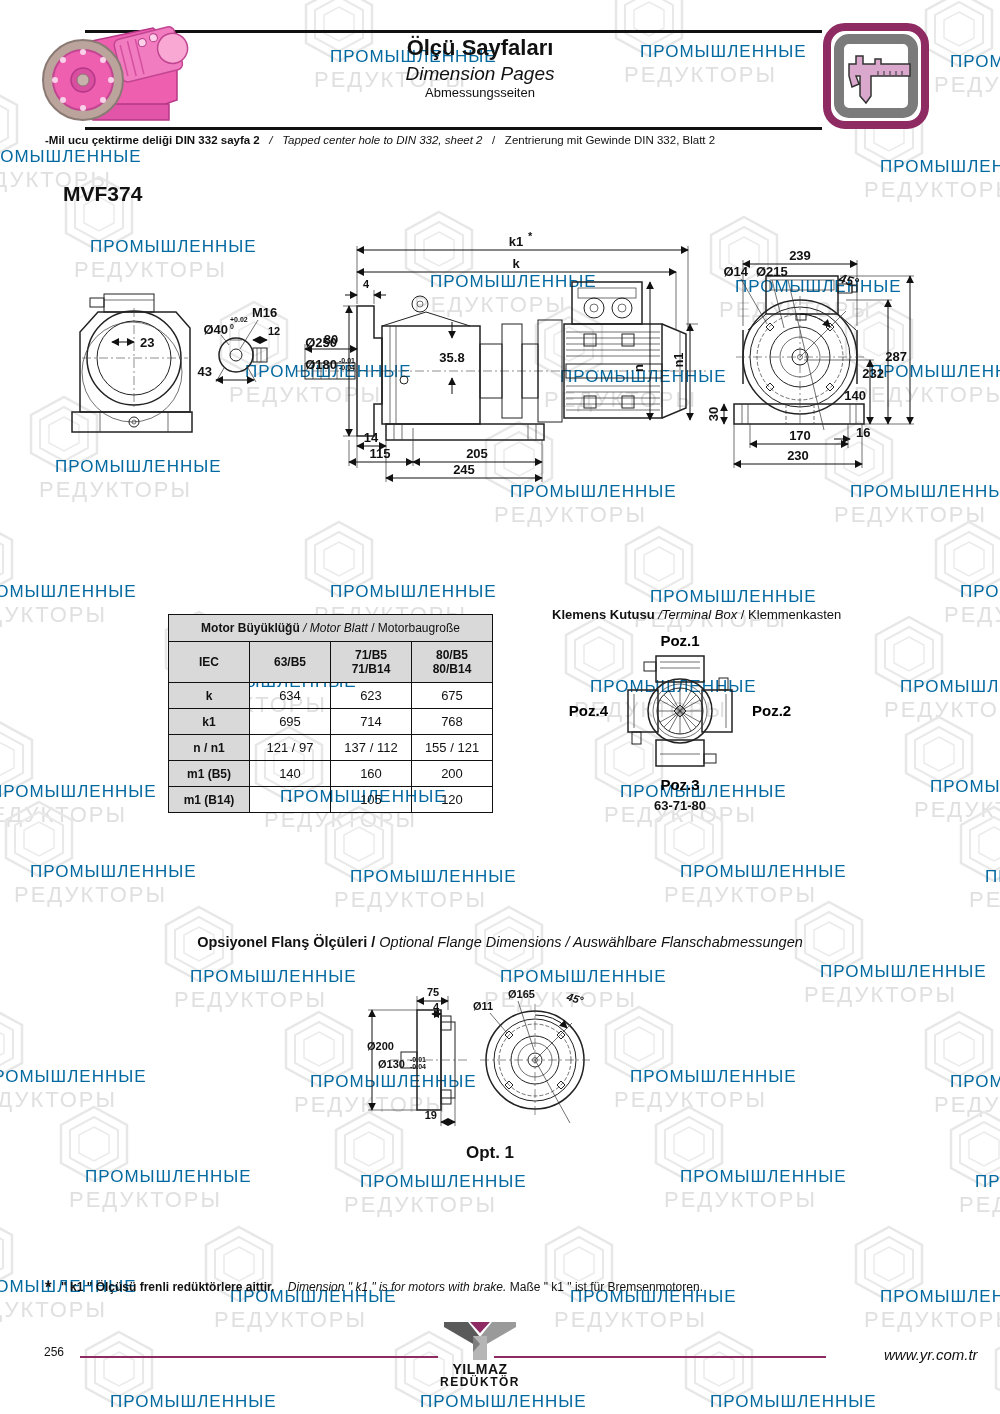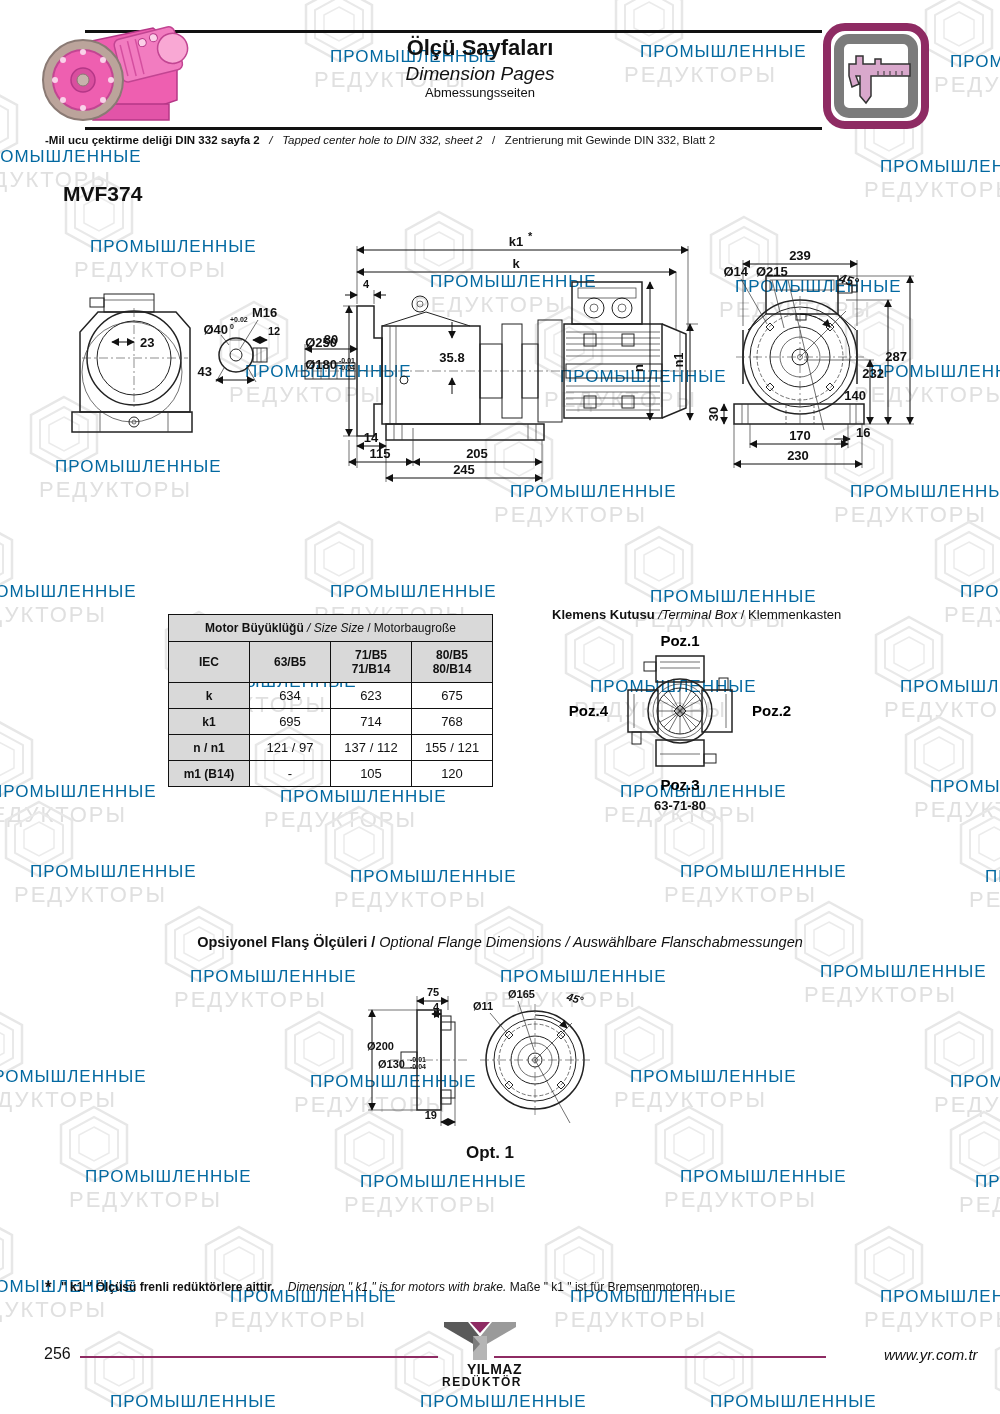--- a/index.html
+++ b/index.html
@@ -34,24 +34,24 @@
   .tb-heading{position:absolute;left:545px;top:607px;font-size:13px;white-space:nowrap;}
   .tb-heading .b{font-weight:bold;padding-left:7px;} .tb-heading .i{font-style:italic;}
   .of-heading{position:absolute;left:0;top:934px;width:1000px;text-align:center;font-size:14.5px;}
   .of-heading .b{font-weight:bold;} .of-heading .i{font-style:italic;}
   .tb-caption{position:absolute;left:610px;top:798px;width:140px;text-align:center;font-weight:bold;font-size:13px;}
   .of-caption{position:absolute;left:340px;top:1143px;width:300px;text-align:center;font-weight:bold;font-size:17px;}
   
   .footnote{position:absolute;left:45px;top:1278px;font-size:12px;white-space:nowrap;}
   .footnote .star{font-size:17px;font-weight:bold;vertical-align:-2px;margin-right:6px;}
   .footnote .b{font-weight:bold;} .footnote .i{font-style:italic;}
-  .pageno{position:absolute;left:44px;top:1345px;font-size:16px;}
+  .pageno{position:absolute;left:44px;top:1345px;font-size:12px;}
   .fline{position:absolute;top:1356px;height:2px;background:#8e2b63;}
   .url{position:absolute;left:884px;top:1346px;font-size:15px;font-style:italic;}
-  .logo-text{position:absolute;left:438px;top:1362px;width:84px;text-align:right;line-height:1;}
+  .logo-text{position:absolute;left:438px;top:1362px;width:84px;text-align:center;line-height:1;}
   .logo-text .lt1{font-weight:bold;font-size:14px;letter-spacing:.5px;}
   .logo-text .lt2{font-weight:bold;font-size:12px;letter-spacing:1.5px;}
   
   svg text{font-family:"Liberation Sans","DejaVu Sans",sans-serif;}
   .out{fill:none;stroke:#222;stroke-width:1.5;}
   .med{fill:none;stroke:#222;stroke-width:1;}
   .thin{fill:none;stroke:#333;stroke-width:.7;}
   .ctr{fill:none;stroke:#444;stroke-width:.6;stroke-dasharray:9 3 2 3;}
   .dash{fill:none;stroke:#333;stroke-width:.7;stroke-dasharray:4 2;}
   .dim{stroke:#111;stroke-width:1;fill:none;}
@@ -762,21 +762,21 @@
         <line class="dim" x1="724" y1="186" x2="724" y2="206" marker-start="url(#arr)" marker-end="url(#arr)"></line>
         <text class="dt" x="718" y="196" text-anchor="middle" transform="rotate(-90 718 196)">30</text>
       </g>
     </svg>
 
     <table class="size-table">
       <thead>
         <tr>
           <th class="ttl" colspan="4">
             <span style="font-weight:bold">Motor Büyüklüğü</span>
-            <span class="i"> <span>/</span> </span><span class="i">Size Size</span><span class="n"> <span>/</span> </span><span class="n">Motorbaugroße</span>
+            <span class="i"> <span>/</span> </span><span class="i">Motor Blatt</span><span class="n"> <span>/</span> </span><span class="n">Motorbaugroße</span>
           </th>
         </tr>
         <tr id="size-table-cols">
             <th class="ch">IEC</th>
             <th class="ch">63/B5</th>
             <th class="ch">71/B5
 71/B14</th>
             <th class="ch">80/B5
 80/B14</th>
           </tr>
@@ -792,20 +792,26 @@
             <th class="rl">k1</th>
             <td>695</td>
             <td>714</td>
             <td>768</td>
           </tr>
           <tr>
             <th class="rl">n / n1</th>
             <td>121 / 97</td>
             <td>137 / 112</td>
             <td>155 / 121</td>
+          </tr>
+          <tr>
+            <th class="rl">m1 (B5)</th>
+            <td>140</td>
+            <td>160</td>
+            <td>200</td>
           </tr>
           <tr>
             <th class="rl">m1 (B14)</th>
             <td>-</td>
             <td>105</td>
             <td>120</td>
           </tr>
         </tbody>
     </table>
 

